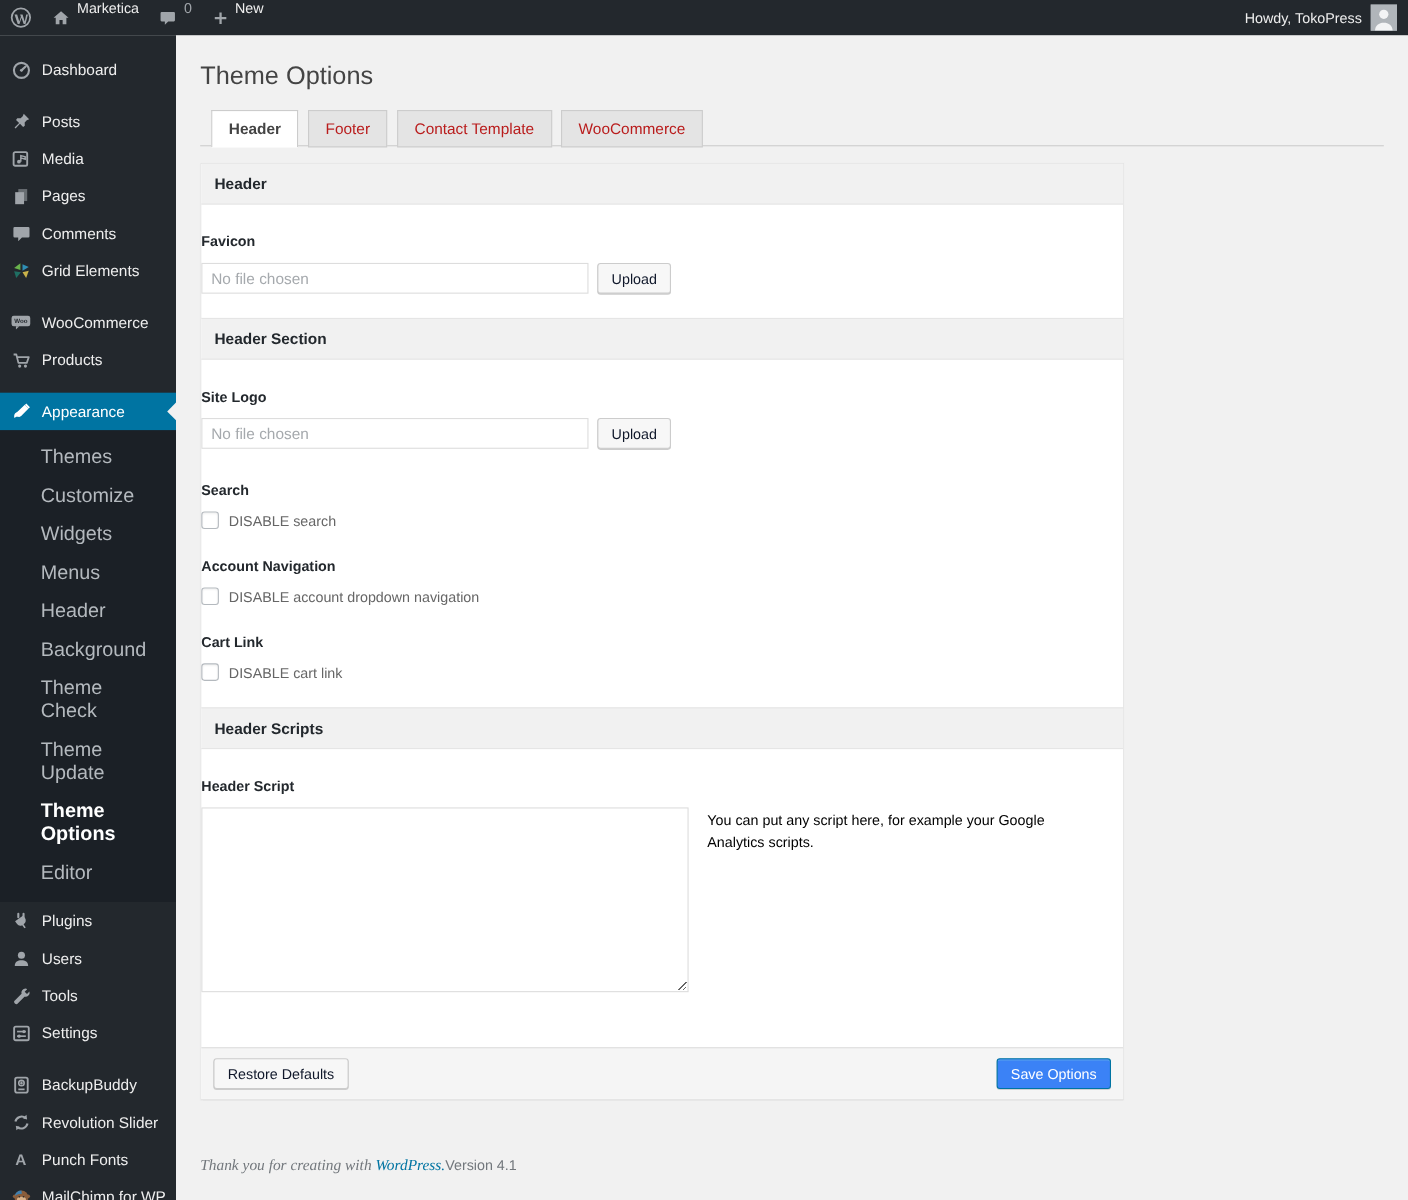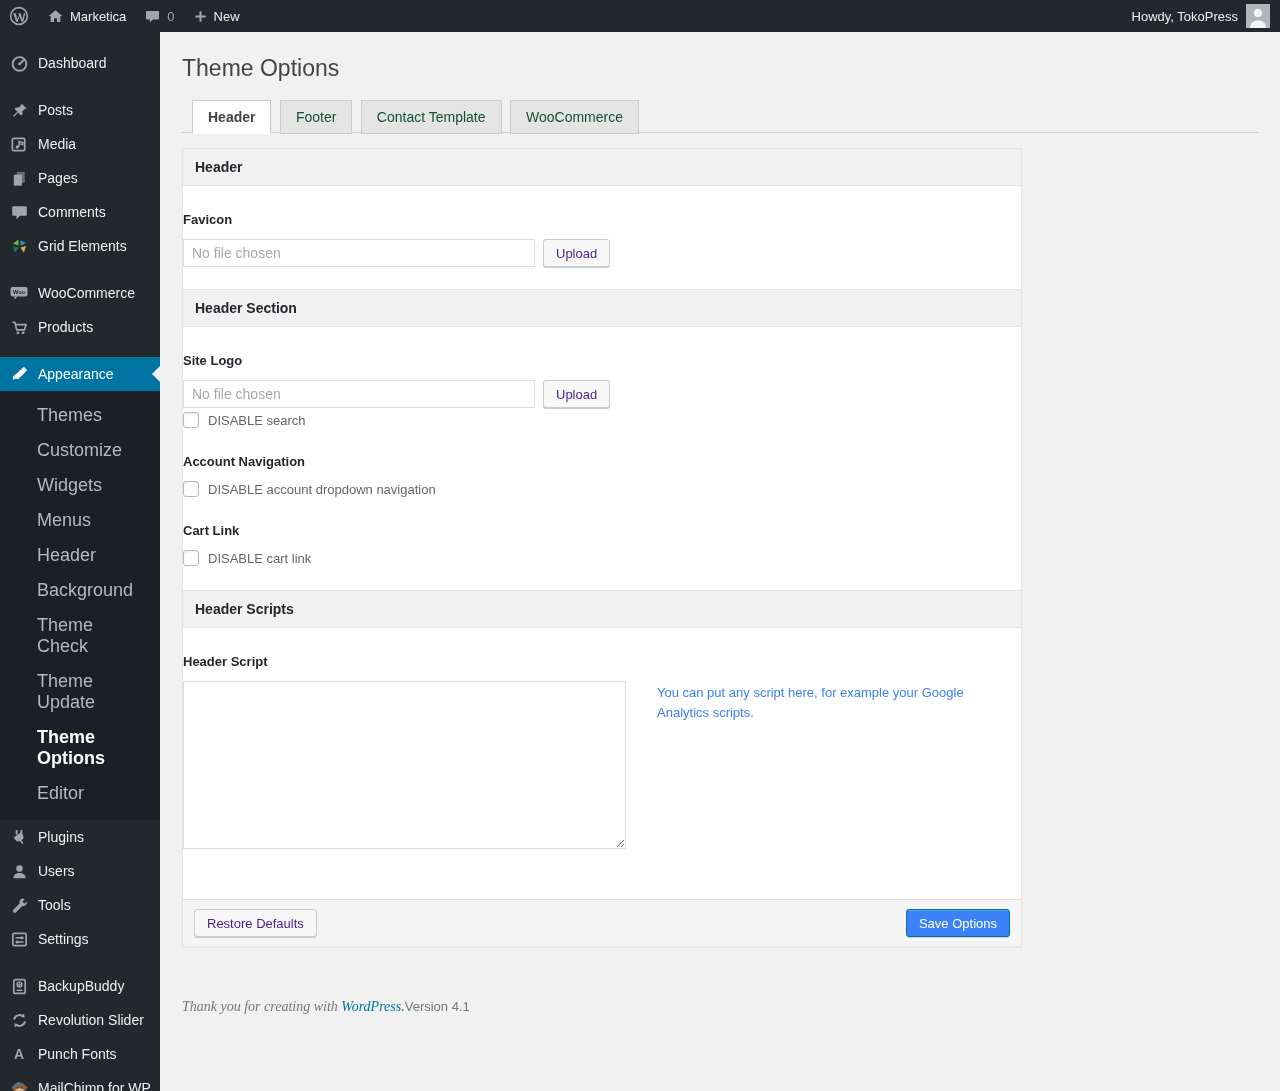--- a/index.html
+++ b/index.html
@@ -9,21 +9,21 @@
     background:#f1f1f1; color:#444; overflow:hidden; position:relative;
   }
 
   
   .adminbar {
     position:absolute; top:0; left:0; width:1280px; height:32px;
     background:#23282d; color:#eee; display:flex; align-items:center;
     justify-content:space-between; font-size:13px; z-index:30;
   }
   .ab-left { display:flex; align-items:center; height:32px; }
-  .ab-item { display:flex; align-items:center; gap:6px; padding:0 9px; height:32px; color:#eee; cursor:pointer; }
+  .ab-item { display:flex; gap:6px; padding:0 9px; height:32px; color:#eee; cursor:pointer; }
   .ab-item .cnt { color:#a0a5aa; }
   .ab-right { display:flex; align-items:center; gap:8px; padding-right:10px; height:32px; cursor:pointer; }
   .ab-icon { display:inline-flex; align-items:center; }
   .avatar { width:24px; height:24px; background:#b0b5ba; display:inline-flex; align-items:flex-end; justify-content:center; overflow:hidden; }
 
   
   .sidebar {
     position:absolute; top:32px; left:0; width:160px; height:1059px;
     background:#23282d; font-size:14px;
   }
@@ -46,62 +46,62 @@
   .collapse-item { margin-top:14px; color:#a0a5aa; }
   .collapse-item .lbl { color:#a0a5aa; }
 
   
   .content { position:absolute; top:32px; left:160px; width:1120px; height:1059px; padding:22px 22px 0 22px; }
   .page-title { font-size:23px; font-weight:400; color:#444; line-height:29px; }
 
   .nav-tabs { margin-top:16px; border-bottom:1px solid #ccc; padding-left:10px; height:34px; }
   .nav-tab {
     display:inline-block; padding:8px 15px; font-size:14px; line-height:16px;
-    background:#e4e4e4; border:1px solid #ccc; color:#14532d; margin:0 4px -1px 0;
+    background:#e4e4e4; border:1px solid #ccc; color:#b91c1c; margin:0 4px -1px 0;
     cursor:pointer; position:relative; top:1px;
   }
   .nav-tab.active { background:#fff; color:#444; font-weight:bold; border-bottom:1px solid #fff; top:1px; }
 
   .panel { width:840px; margin-top:15px; background:#fff; border:1px solid #e5e5e5; box-shadow:0 1px 1px rgba(0,0,0,.04); }
   .panel-head {
     background:#f1f1f1; border-bottom:1px solid #e5e5e5; padding:10px 12px;
     font-size:14px; font-weight:bold; color:#23282d;
   }
   .panel-head + .panel-body { border-top:none; }
   .panel-body { padding:4px 0 22px; }
   .panel-body + .panel-head { border-top:1px solid #e5e5e5; }
   .field-label { display:block; font-size:13px; font-weight:bold; color:#23282d; margin:22px 0 12px; }
   .file-row { display:flex; align-items:flex-start; gap:8px; }
   .file-input {
     width:352px; height:28px; border:1px solid #ddd; background:#fff; padding:0 8px;
     font-size:14px; color:#32373c; font-family:"Liberation Sans","DejaVu Sans",sans-serif;
   }
   .file-input::placeholder { color:#a5a9ad; opacity:1; }
   .btn {
-    height:28px; padding:0 12px; font-size:13px; color:#4c1d95; background:#f7f7f7;
+    height:28px; padding:0 12px; font-size:13px; color:#0f172a; background:#f7f7f7;
     border:1px solid #ccc; border-radius:3px; cursor:pointer; white-space:nowrap;
     box-shadow:0 1px 0 #ccc; font-family:"Liberation Sans","DejaVu Sans",sans-serif;
   }
   .btn-primary {
     background:#3b82f6; border-color:#0074a2; color:#fff;
     box-shadow:inset 0 1px 0 rgba(120,200,230,.5), 0 1px 0 rgba(0,0,0,.15);
   }
   .checkbox-row { display:flex; align-items:center; gap:9px; margin:4px 0 10px; }
   .wp-checkbox {
     appearance:none; -webkit-appearance:none; width:16px; height:16px; background:#fff;
     border:1px solid #b4b9be; border-radius:3px; cursor:pointer; margin:0;
     box-shadow:inset 0 1px 2px rgba(0,0,0,.07);
   }
   .checkbox-label { font-size:13px; color:#666; cursor:pointer; }
   .script-row { display:flex; align-items:flex-start; }
   .script-textarea {
     width:443px; height:168px; border:1px solid #ddd; background:#fff; resize:both;
     font-family:"Liberation Mono","DejaVu Sans Mono",monospace; font-size:13px; padding:4px;
   }
-  .script-help { margin-left:31px; width:330px; font-size:13px; color:#3b82f6; line-height:1.55; padding-top:2px; }
+  .script-help { margin-left:17px; width:330px; font-size:13px; color:#000000; line-height:1.55; padding-top:2px; }
   .panel-foot {
     background:#f5f5f5; border-top:1px solid #ddd; padding:9px 11px;
     display:flex; align-items:center; justify-content:space-between;
   }
 
   .page-footer { width:1076px; margin-top:52px; display:flex; justify-content:flex-start; align-items:baseline; font-size:13px; color:#72777c; }
   .thanks { font-style:italic; font-family:"Liberation Serif","DejaVu Serif",serif; font-size:14px; }
   .thanks a { color:#0074a2; text-decoration:none; }
   .version { font-size:13px; color:#72777c; }
 </style>
@@ -396,20 +396,21 @@
     </div>
 
     <div class="panel-head">Header Section</div>
     <div class="panel-body">
       <label class="field-label">Site Logo</label>
       <div class="file-row">
         <input class="file-input" type="text" placeholder="No file chosen" style="">
         <button class="btn">Upload</button>
       </div>
 
+      <label class="field-label" style="margin-top:30px">Search</label>
       <div class="checkbox-row">
         <input type="checkbox" class="wp-checkbox" style="">
         <span class="checkbox-label">DISABLE search</span>
       </div>
 
       <label class="field-label" style="margin-top:26px">Account Navigation</label>
       <div class="checkbox-row">
         <input type="checkbox" class="wp-checkbox" style="">
         <span class="checkbox-label">DISABLE account dropdown navigation</span>
       </div>

